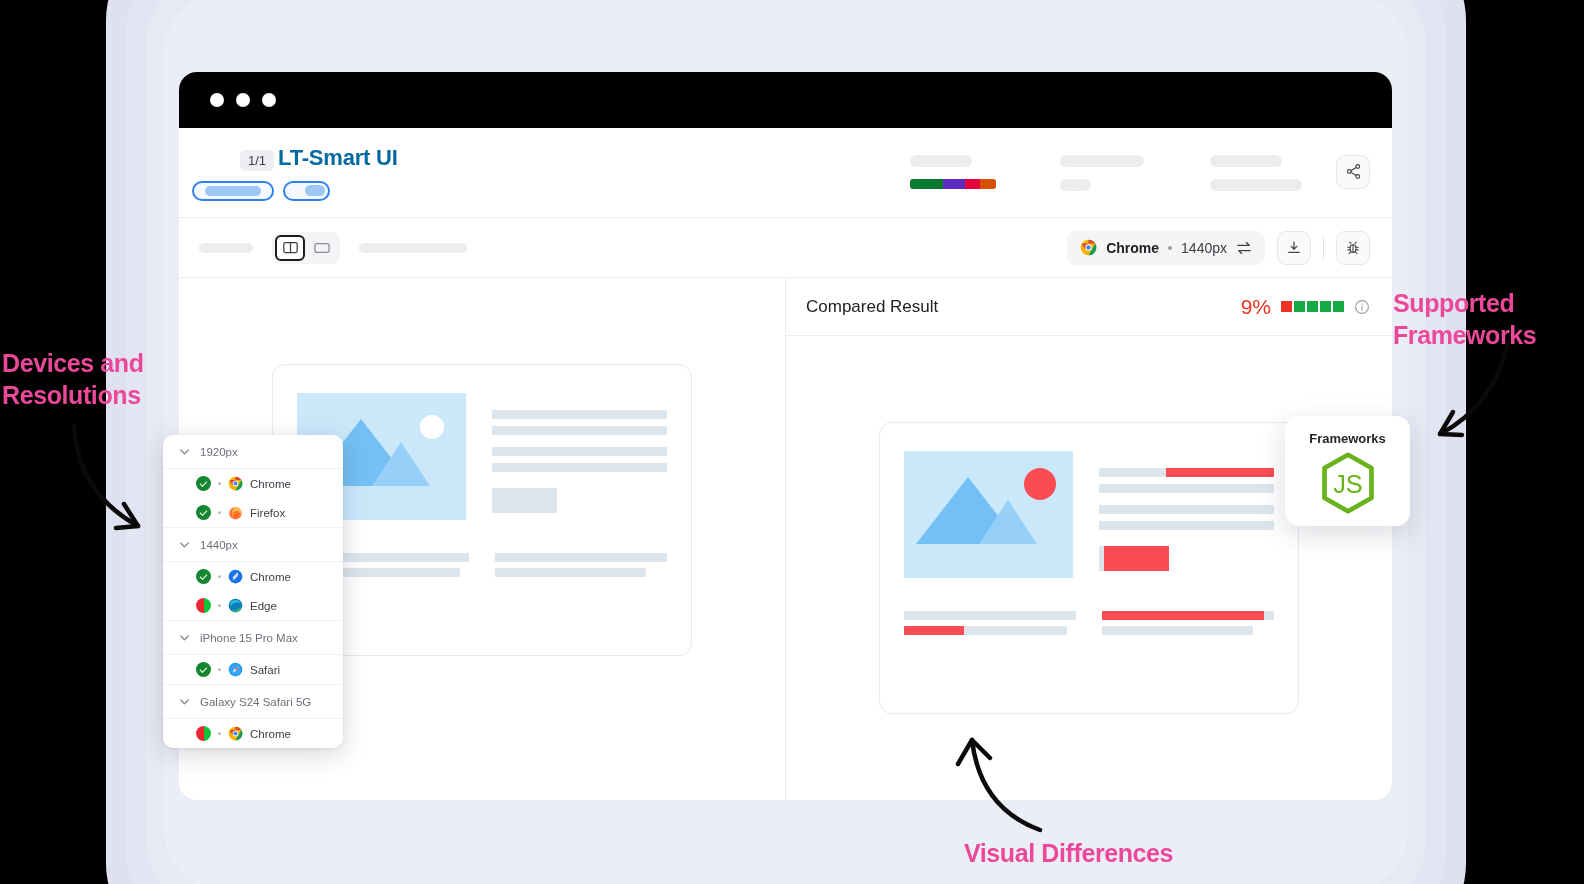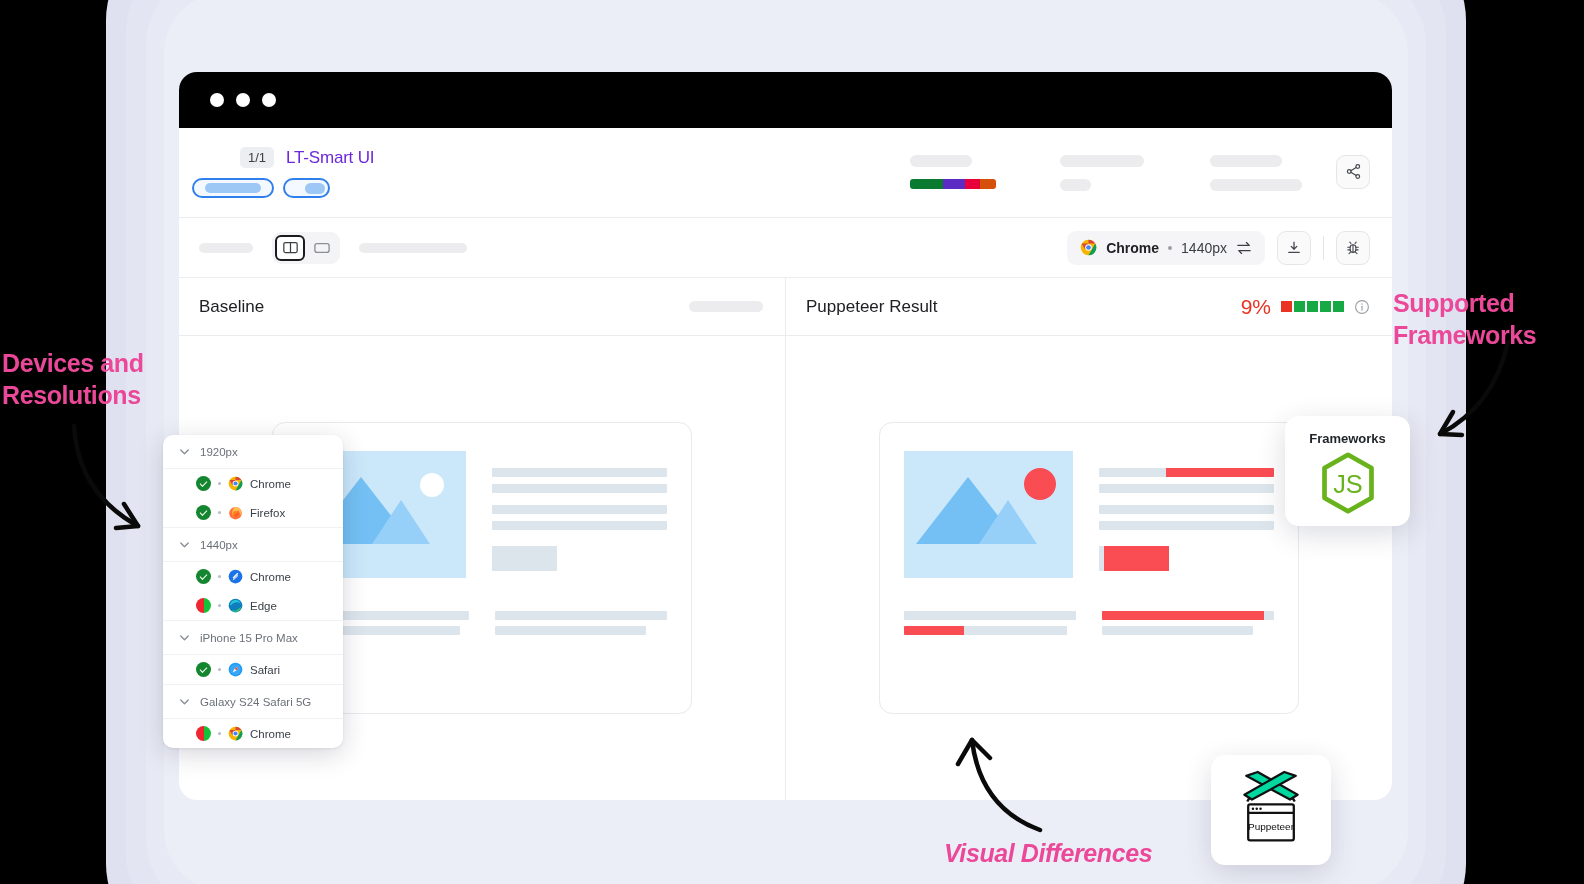--- a/index.html
+++ b/index.html
@@ -38,27 +38,27 @@
   }
   .tb-dot { width: 14px; height: 14px; border-radius: 50%; background: #ffffff; }
 
   
   #header {
     height: 90px; padding: 0 22px 0 13px;
     display: flex; align-items: center; justify-content: space-between;
     border-bottom: 1px solid #ececf0;
   }
   .hdr-left { padding-left: 0px; }
-  .title-line { display: flex; align-items: flex-end; gap: 12px; padding-left: 48px; }
+  .title-line { display: flex; align-items: flex-end; gap: 4px; padding-left: 48px; }
   .badge-count {
     background: #eceef1; color: #3c4043;
     font-size: 13px; font-weight: 400;
     border-radius: 5px; padding: 3px 8px;
   }
-  .app-title { font-size: 17px; font-weight: 400; color: #6d28d9; letter-spacing: -0.2px; }
+  .app-title { font-size: 22px; font-weight: 700; color: #0369a1; letter-spacing: -0.2px; }
   .pill-row { display: flex; align-items: center; gap: 9px; margin-top: 10px; margin-left: 0px; }
   .toggle-pill {
     border: 2px solid #2f80ed; border-radius: 20px;
     background: #f4f9ff; display: flex; align-items: center;
   }
   .toggle-pill.wide { width: 82px; height: 20px; justify-content: center; }
   .toggle-pill.narrow { width: 47px; height: 20px; padding-right: 3px; justify-content: flex-end; }
   .toggle-knob { background: #9dc8f5; border-radius: 10px; }
   .toggle-pill.wide .toggle-knob { width: 56px; height: 10px; }
   .toggle-pill.narrow .toggle-knob { width: 20px; height: 11px; }
@@ -187,21 +187,21 @@
   #puppeteer-card { left: 1211px; top: 755px; width: 120px; height: 110px; justify-content: center; }
 
   
   .anno {
     position: absolute; font-size: 25px; font-weight: 700;
     color: #ec4899; line-height: 1.26; letter-spacing: -0.4px;
     z-index: 60; white-space: nowrap;
   }
   #anno-browsers { left: 2px; top: 348px; }
   #anno-frameworks { left: 1393px; top: 288px; }
-  #anno-visual { left: 944px; top: 838px; font-style: italic; }
+  #anno-visual { left: 964px; top: 838px; }
   .arrow { position: absolute; z-index: 55; pointer-events: none; }
 </style>
 </head>
 <body>
 
 <div id="stage">
 
   <div class="ring r1"></div>
   <div class="ring r2"></div>
   <div class="ring r3"></div>
@@ -308,24 +308,20 @@
             <rect x="6.4" y="6" width="7.2" height="9.4" rx="3.6"></rect>
             <path d="M7.4 4.2 6 2.6M12.6 4.2 14 2.6M6.4 9H3.4M13.6 9h3M6.4 12.4H3.6M13.6 12.4h2.8M6.9 15.2 5 17M13.1 15.2 15 17M10 6v9.4"></path>
           </svg>
         </div>
       </div>
     </div>
 
     <div id="compare">
 
       <div class="pane left">
-        <div class="pane-head">
-          <span class="pane-title">Baseline</span>
-          <span class="sk" style="width:74px;height:11px"></span>
-        </div>
         <div class="pane-body">
           <div class="mock-card">
             <div class="mock-top">
               <div class="hero">
                 <span class="mtn-a"></span>
                 <span class="mtn-b"></span>
                 <span class="sun" style="background:#ffffff"></span>
               </div>
               <div class="mock-lines">
                 <span class="ln"></span>
@@ -344,21 +340,21 @@
                   <span class="ln" style="width:100%"></span>
                   <span class="ln" style="width:88%"></span>
                 </div>
             </div>
           </div>
         </div>
       </div>
 
       <div class="pane right">
         <div class="pane-head">
-          <span class="pane-title">Puppeteer Result</span>
+          <span class="pane-title">Compared Result</span>
           <div class="diff-wrap">
             <span class="diff-pct">9%</span>
             <span class="seg">
               <i style="background:#ea3323"></i>
                 <i style="background:#17a943"></i>
                 <i style="background:#17a943"></i>
                 <i style="background:#17a943"></i>
                 <i style="background:#17a943"></i>
             </span>
             <svg width="16" height="16" viewBox="0 0 20 20" fill="none" stroke="#9aa0a6" stroke-width="1.4">
@@ -506,36 +502,20 @@
   </div>
 
   <div class="side-card" id="frameworks-card">
     <span class="fw-title">Frameworks</span>
     <svg width="58" height="62" viewBox="0 0 60 66">
       <path d="M30 3 55 17v32L30 63 5 49V17z" fill="none" stroke="#68b31c" stroke-width="5" stroke-linejoin="round"></path>
       <text x="30" y="44" font-family="Liberation Sans, sans-serif" font-size="27" font-weight="400" fill="#68b31c" text-anchor="middle">JS</text>
     </svg>
   </div>
 
-  <div class="side-card" id="puppeteer-card">
-    <svg width="76" height="80" viewBox="0 0 80 84">
-      <g stroke="#111" stroke-width="2.4" stroke-linejoin="round">
-        <path d="M15 33 Q22 20 40 18" fill="none"></path>
-        <path d="M65 33 Q58 20 40 18" fill="none"></path>
-        <rect x="16" y="36" width="48" height="38" rx="2" fill="#fff"></rect>
-        <line x1="16" y1="45" x2="64" y2="45"></line>
-        <path d="M14 6 L26 2 L68 26 L60 31 Z" fill="#00d8a0"></path>
-        <path d="M66 6 L54 2 L12 26 L20 31 Z" fill="#00d8a0"></path>
-      </g>
-      <circle cx="21" cy="40.6" r="1.3" fill="#111"></circle>
-        <circle cx="25" cy="40.6" r="1.3" fill="#111"></circle>
-        <circle cx="29" cy="40.6" r="1.3" fill="#111"></circle>
-      <text x="40" y="63" font-family="Liberation Sans, sans-serif" font-size="10.5" font-weight="400" fill="#111" text-anchor="middle">Puppeteer</text>
-    </svg>
-  </div>
 
   <div class="anno" id="anno-browsers">
     <div>Devices and</div>
     <div>Resolutions</div>
   </div>
   <div class="anno" id="anno-frameworks">
     <div>Supported</div>
     <div>Frameworks</div>
   </div>
   <div class="anno" id="anno-visual">

